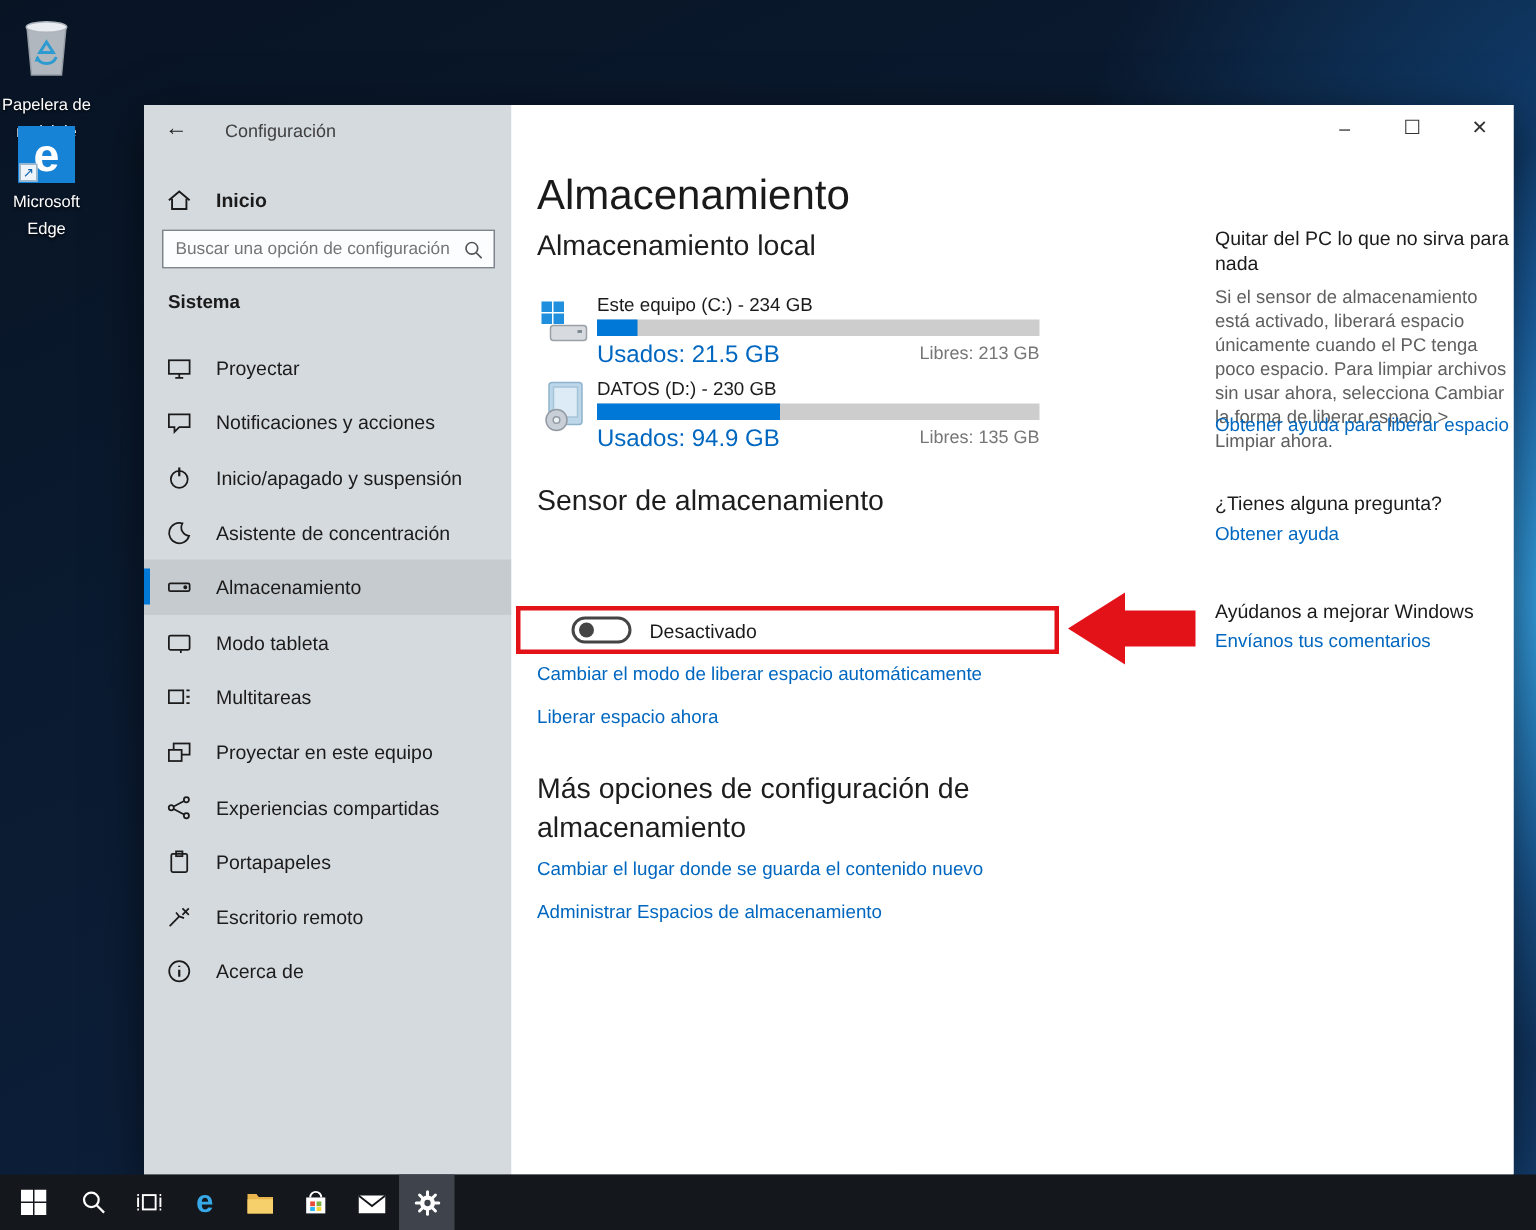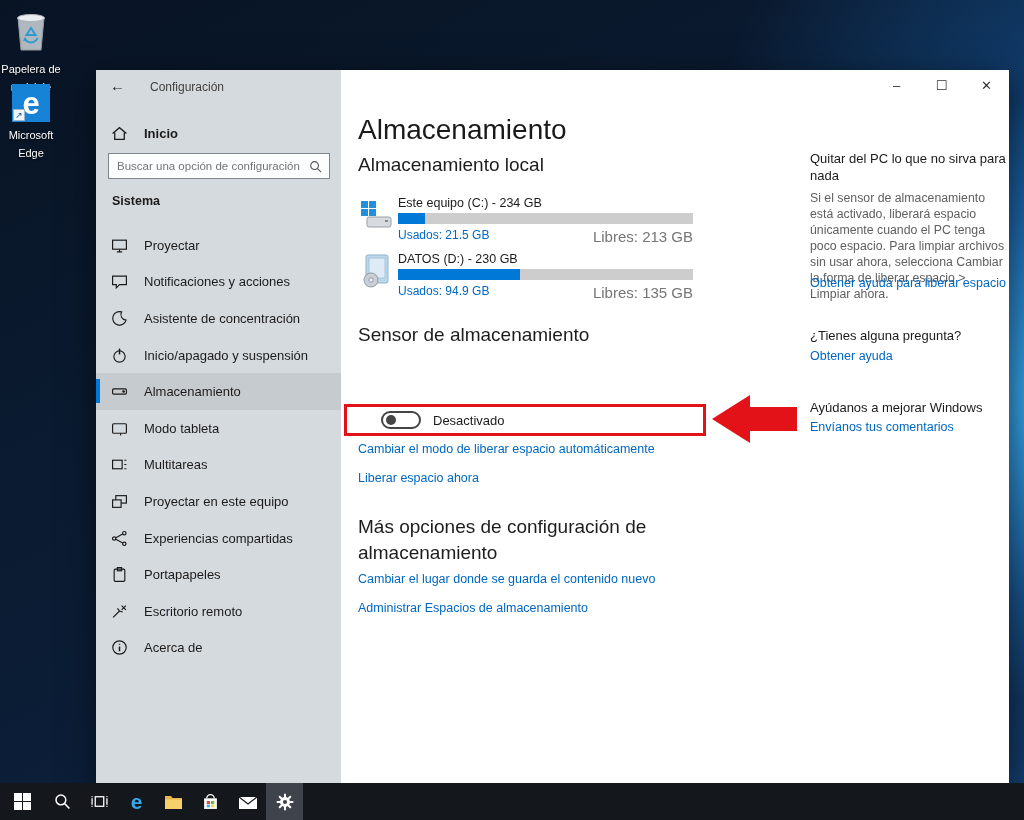--- a/index.html
+++ b/index.html
@@ -68,22 +68,22 @@
   .h2 { font-size:19px; font-weight:400; color:#1d1d1d; }
   .h2.local { position:absolute; left:17px; top:84px; }
   .drive { position:absolute; left:17px; width:340px; }
   .drive.c { top:126px; } .drive.d { top:182px; }
   .drive .dicon { position:absolute; left:1px; top:2px; }
   .drive .dbody { margin-left:40px; width:295px; }
   .drive .dname { font-size:12.5px; color:#1b1b1b; margin-bottom:3px; }
   .drive .dbar { width:295px; height:11px; background:#cdcdcd; }
   .drive .dfill { height:11px; background:#0078d7; width:10%; }
   .drive .dlabels { display:flex; justify-content:space-between; margin-top:4px; }
-  .drive .used { font-size:12px; color:#0067c0;text-align:right; }
-  .drive .free { font-size:15px; color:#767676; }
+  .drive .used { font-size:16px; color:#0067c0;text-align:right; }
+  .drive .free { font-size:12px; color:#767676; }
   .h2.sense { position:absolute; left:17px; top:254px; }
   .sense-desc { position:absolute; left:17px; top:287px; width:352px;
     font-size:12.5px; line-height:15px; color:#1b1b1b; }
   .toggle-row { position:absolute; left:24px; top:341px; display:flex; align-items:center;padding-left:16px; }
   .toggle { width:40px; height:18px; border:2px solid #454545; border-radius:10px;
     background:#fff; position:relative; }
   .toggle .knob { position:absolute; left:3px; top:2px; width:10px; height:10px;
     border-radius:50%; background:#454545; }
   .toggle-label { margin-left:12px; font-size:13px; color:#1b1b1b; }
   .link { color:#0067c0; font-size:12.5px; cursor:pointer; }
@@ -202,34 +202,34 @@
               <svg width="17" height="17" viewBox="0 0 16 16" fill="none" stroke="#1b1b1b" stroke-width="1.1">
                 <path d="M1.5 3 H14.5 V11 H8 L5 14 V11 H1.5 Z"></path>
               </svg>
             </span>
     <span class="nav-label">Notificaciones y acciones</span>
           </div>
           <div class="nav-item">
             <span class="accent"></span>
     <span class="nav-ic">
               <svg width="17" height="17" viewBox="0 0 16 16" fill="none" stroke="#1b1b1b" stroke-width="1.1">
-                <path d="M10 1.8 A6.4 6.4 0 1 0 14.2 9.6 A5.2 5.2 0 0 1 10 1.8 Z"></path>
-              </svg>
-            </span>
-    <span class="nav-label">Asistente de concentración</span>
-          </div>
-          <div class="nav-item">
-            <span class="accent"></span>
-    <span class="nav-ic">
-              <svg width="17" height="17" viewBox="0 0 16 16" fill="none" stroke="#1b1b1b" stroke-width="1.1">
                 <circle cx="8" cy="9" r="5.3"></circle>
                 <path d="M8 1.5 V7" stroke-width="1.4"></path>
               </svg>
             </span>
     <span class="nav-label">Inicio/apagado y suspensión</span>
+          </div>
+          <div class="nav-item">
+            <span class="accent"></span>
+    <span class="nav-ic">
+              <svg width="17" height="17" viewBox="0 0 16 16" fill="none" stroke="#1b1b1b" stroke-width="1.1">
+                <path d="M10 1.8 A6.4 6.4 0 1 0 14.2 9.6 A5.2 5.2 0 0 1 10 1.8 Z"></path>
+              </svg>
+            </span>
+    <span class="nav-label">Asistente de concentración</span>
           </div>
           <div class="nav-item selected">
             <span class="accent"></span>
     <span class="nav-ic">
               <svg width="17" height="17" viewBox="0 0 16 16" fill="none" stroke="#1b1b1b" stroke-width="1.1">
                 <rect x="1.5" y="5.5" width="13" height="5" rx="1"></rect>
                 <circle cx="11.8" cy="8" r="0.7" fill="#1b1b1b"></circle>
               </svg>
             </span>
     <span class="nav-label">Almacenamiento</span>

